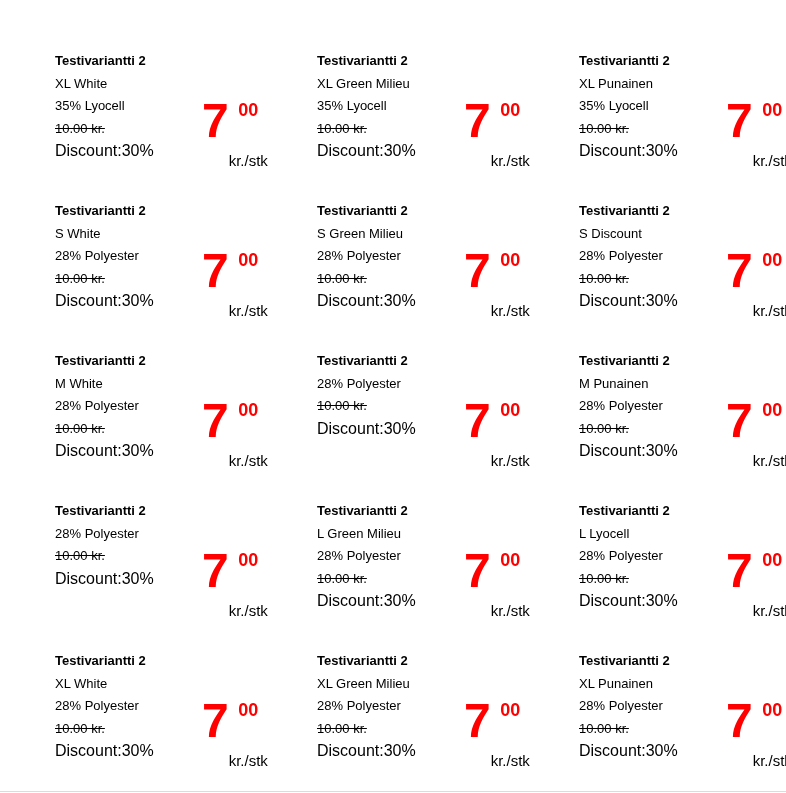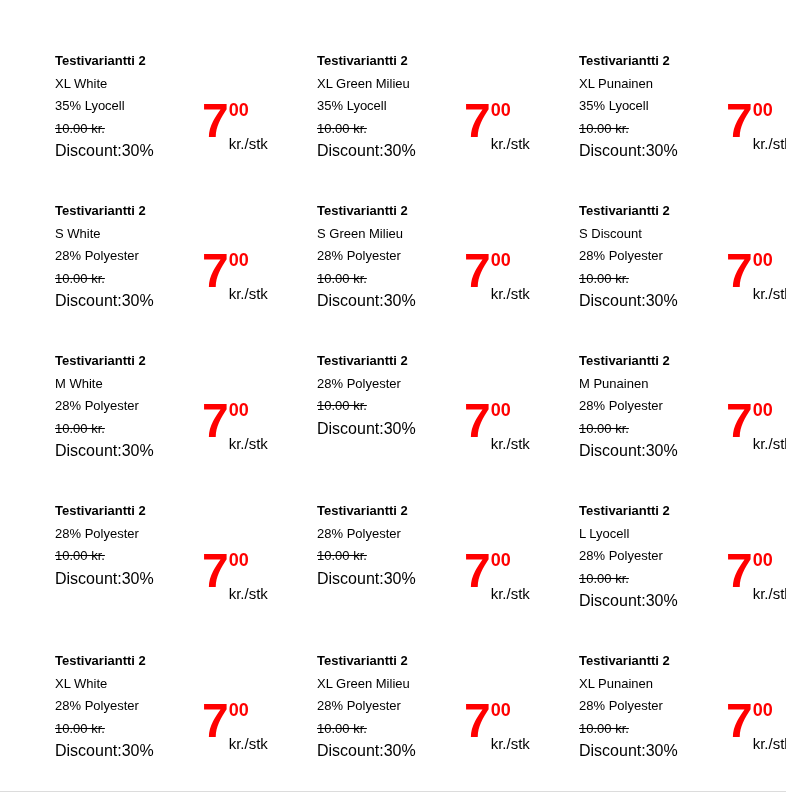--- a/index.html
+++ b/index.html
@@ -45,22 +45,23 @@
   }
   .p-int {
     font-size: 48px;
     font-weight: bold;
     line-height: 38px;
     letter-spacing: -1px;
   }
   .p-right {
     display: flex;
     flex-direction: column;
-    align-items: flex-start;
+    align-items: center;
     margin-left: 1px;
+    gap: 17px;
   }
   .p-dec {
     font-size: 18px;
     font-weight: bold;
     line-height: 16px;
   }
   .p-unit {
     color: #000000;
     font-size: 15px;
     line-height: 17px;
@@ -213,20 +214,21 @@
     <div class="price">
       <span class="p-int">7</span>
       <span class="p-right">
         <span class="p-dec">00</span>
         <span class="p-unit">kr./stk</span>
       </span>
     </div>
   </div>
       <div class="cell">
     <div class="l title">Testivariantti 2</div>
+    <div class="l variant">L Green Milieu</div>
     <div class="l material">28% Polyester</div>
     <div class="l old-price">10.00 kr.</div>
     <div class="l discount">Discount:30%</div>
     <div class="price">
       <span class="p-int">7</span>
       <span class="p-right">
         <span class="p-dec">00</span>
         <span class="p-unit">kr./stk</span>
       </span>
     </div>

